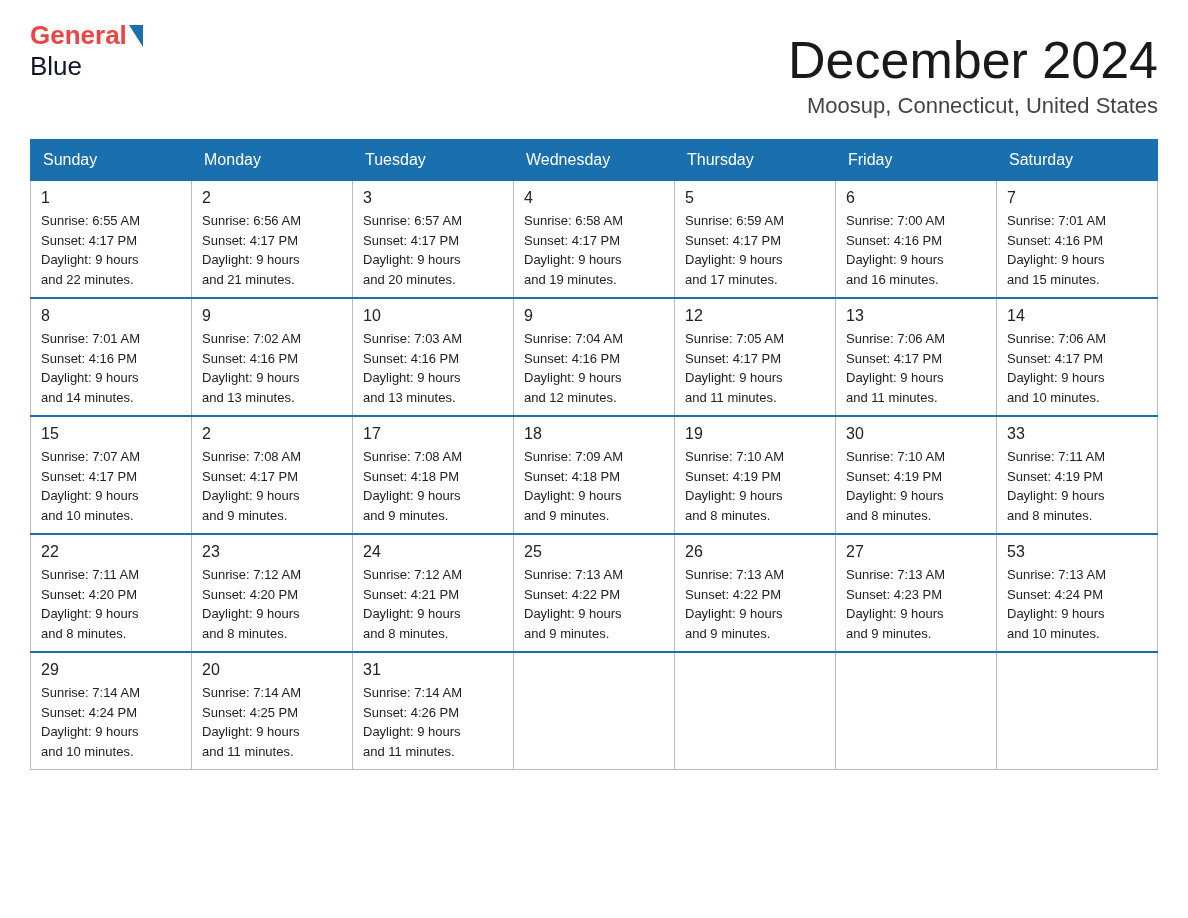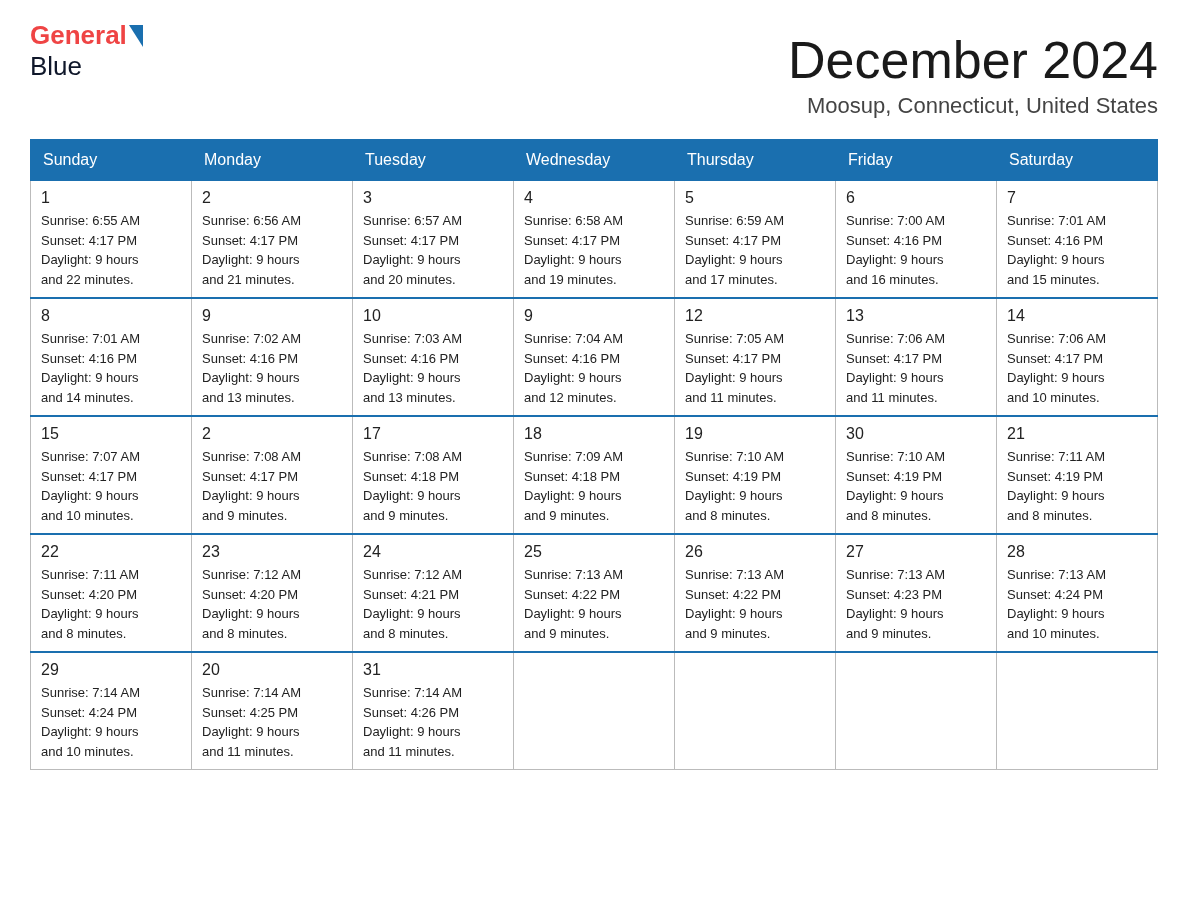--- a/index.html
+++ b/index.html
@@ -309,21 +309,21 @@
         <td>
           <span class="day-num">30</span>
         <div class="day-info">
           Sunrise: 7:10 AM<br>
           Sunset: 4:19 PM<br>
           Daylight: 9 hours<br>
           and 8 minutes.
         </div>
         </td>
         <td>
-          <span class="day-num">21</span>
+          <span class="day-num">33</span>
         <div class="day-info">
           Sunrise: 7:11 AM<br>
           Sunset: 4:19 PM<br>
           Daylight: 9 hours<br>
           and 8 minutes.
         </div>
         </td>
       </tr>
       <tr>
         <td>
@@ -374,21 +374,21 @@
         <td>
           <span class="day-num">27</span>
         <div class="day-info">
           Sunrise: 7:13 AM<br>
           Sunset: 4:23 PM<br>
           Daylight: 9 hours<br>
           and 9 minutes.
         </div>
         </td>
         <td>
-          <span class="day-num">28</span>
+          <span class="day-num">53</span>
         <div class="day-info">
           Sunrise: 7:13 AM<br>
           Sunset: 4:24 PM<br>
           Daylight: 9 hours<br>
           and 10 minutes.
         </div>
         </td>
       </tr>
       <tr>
         <td>

